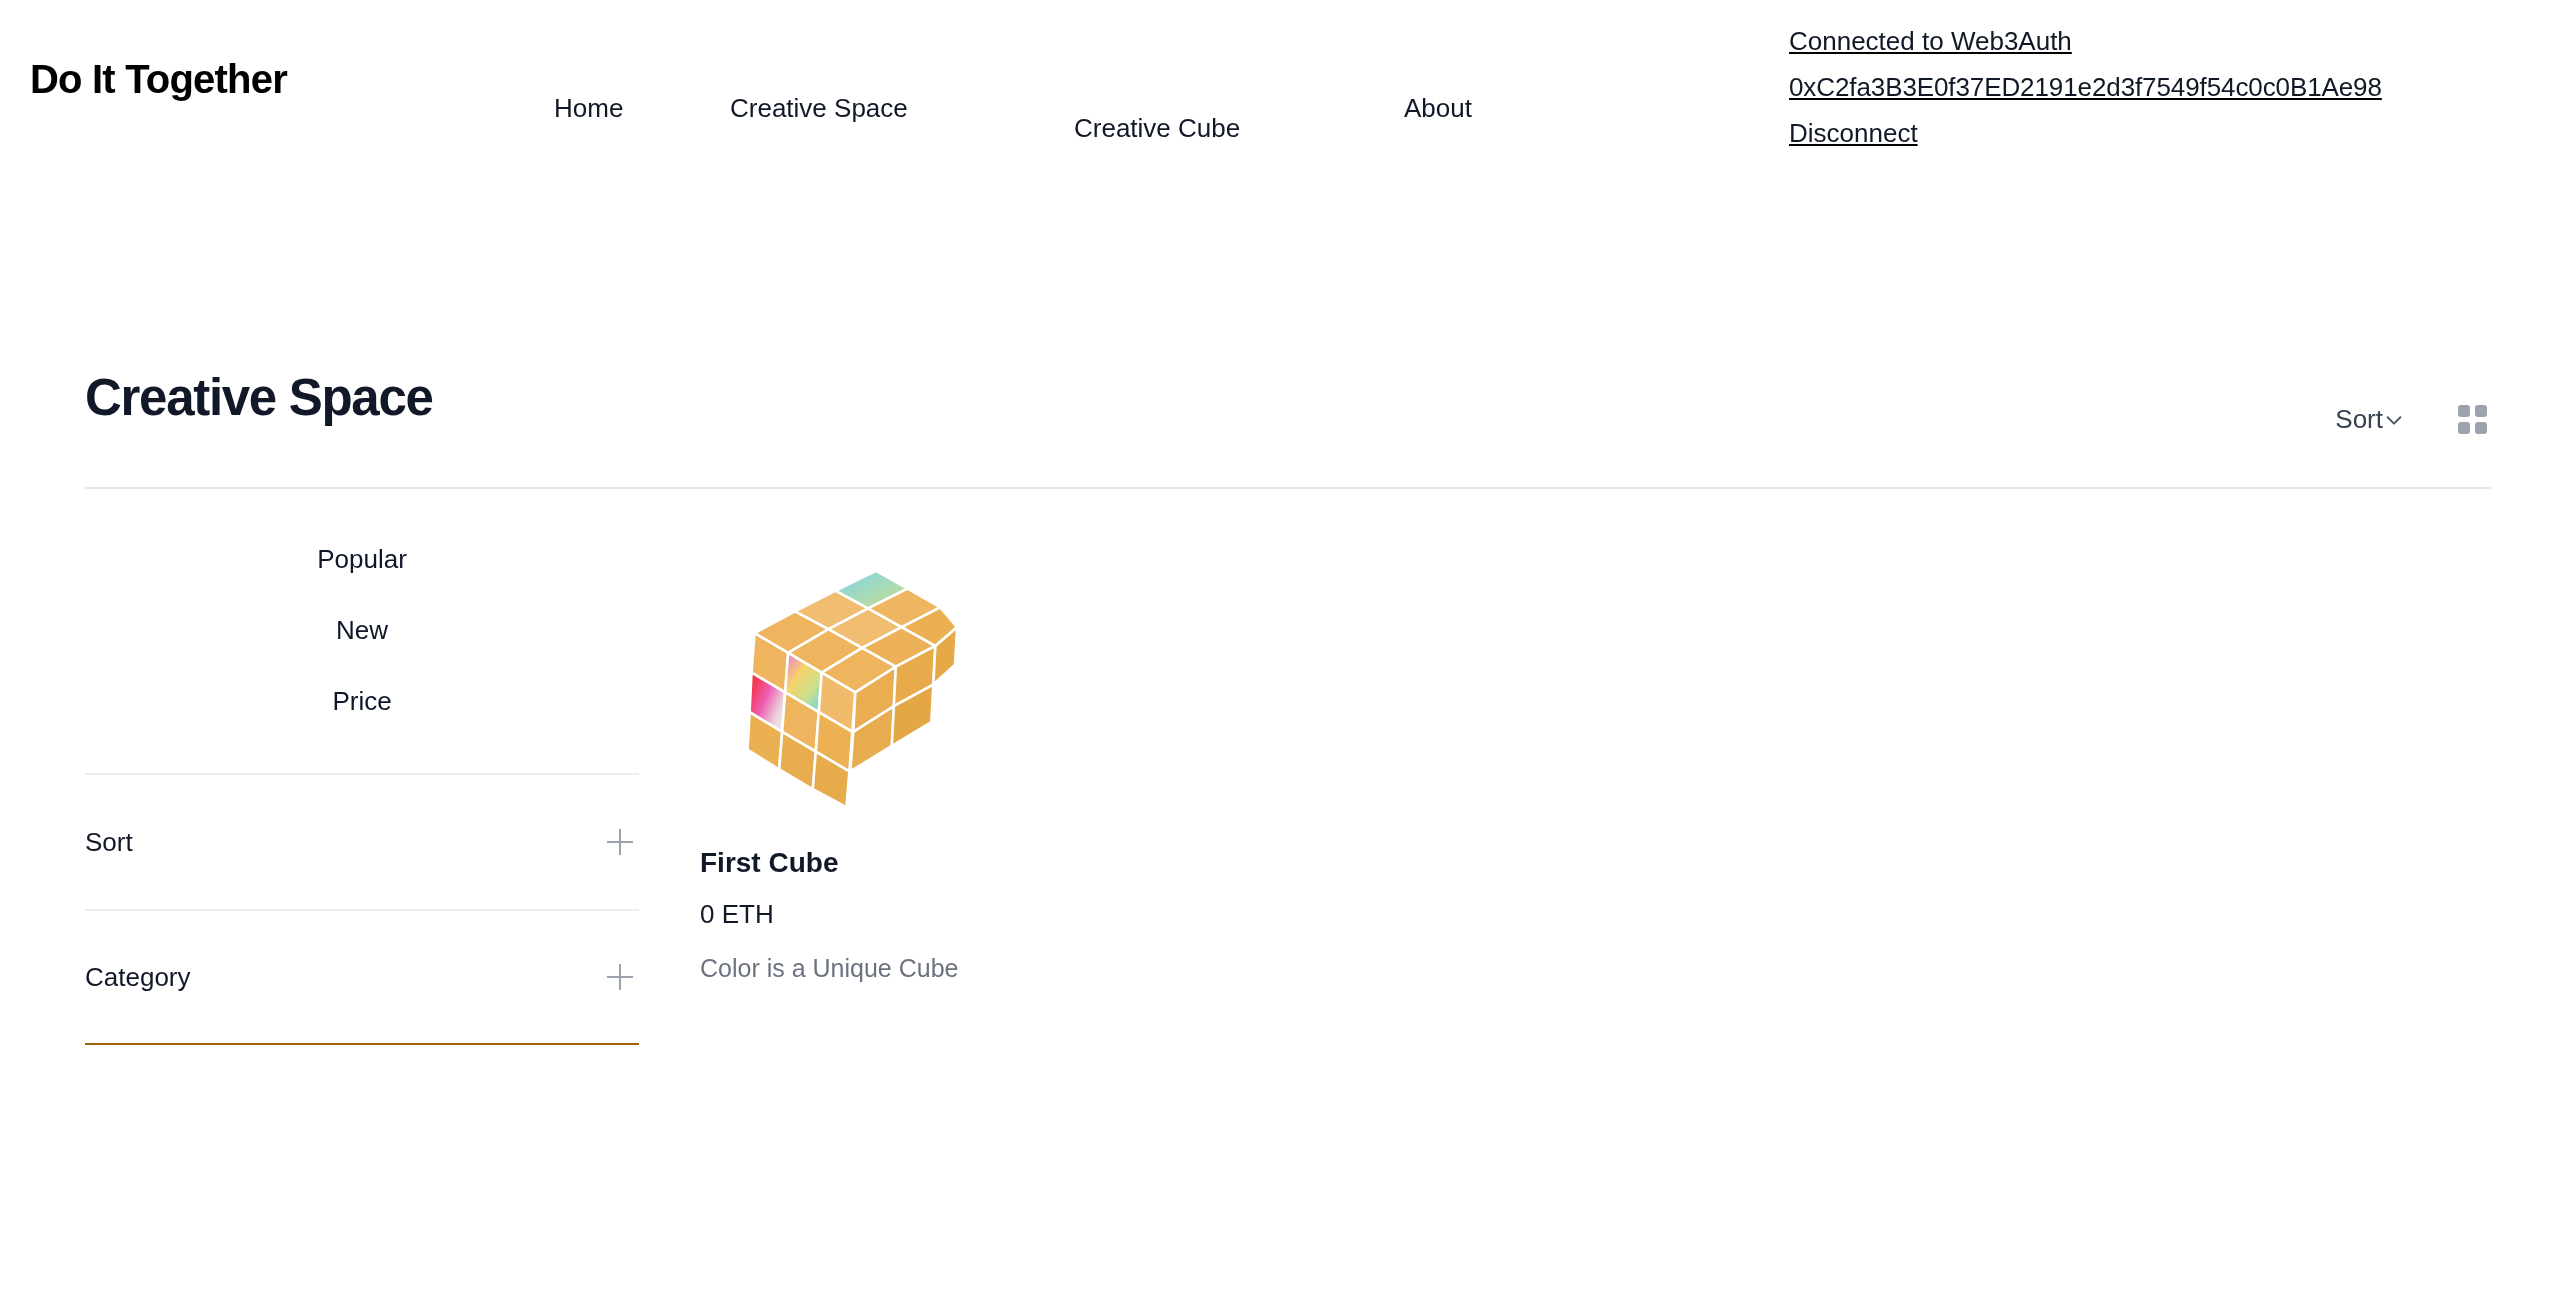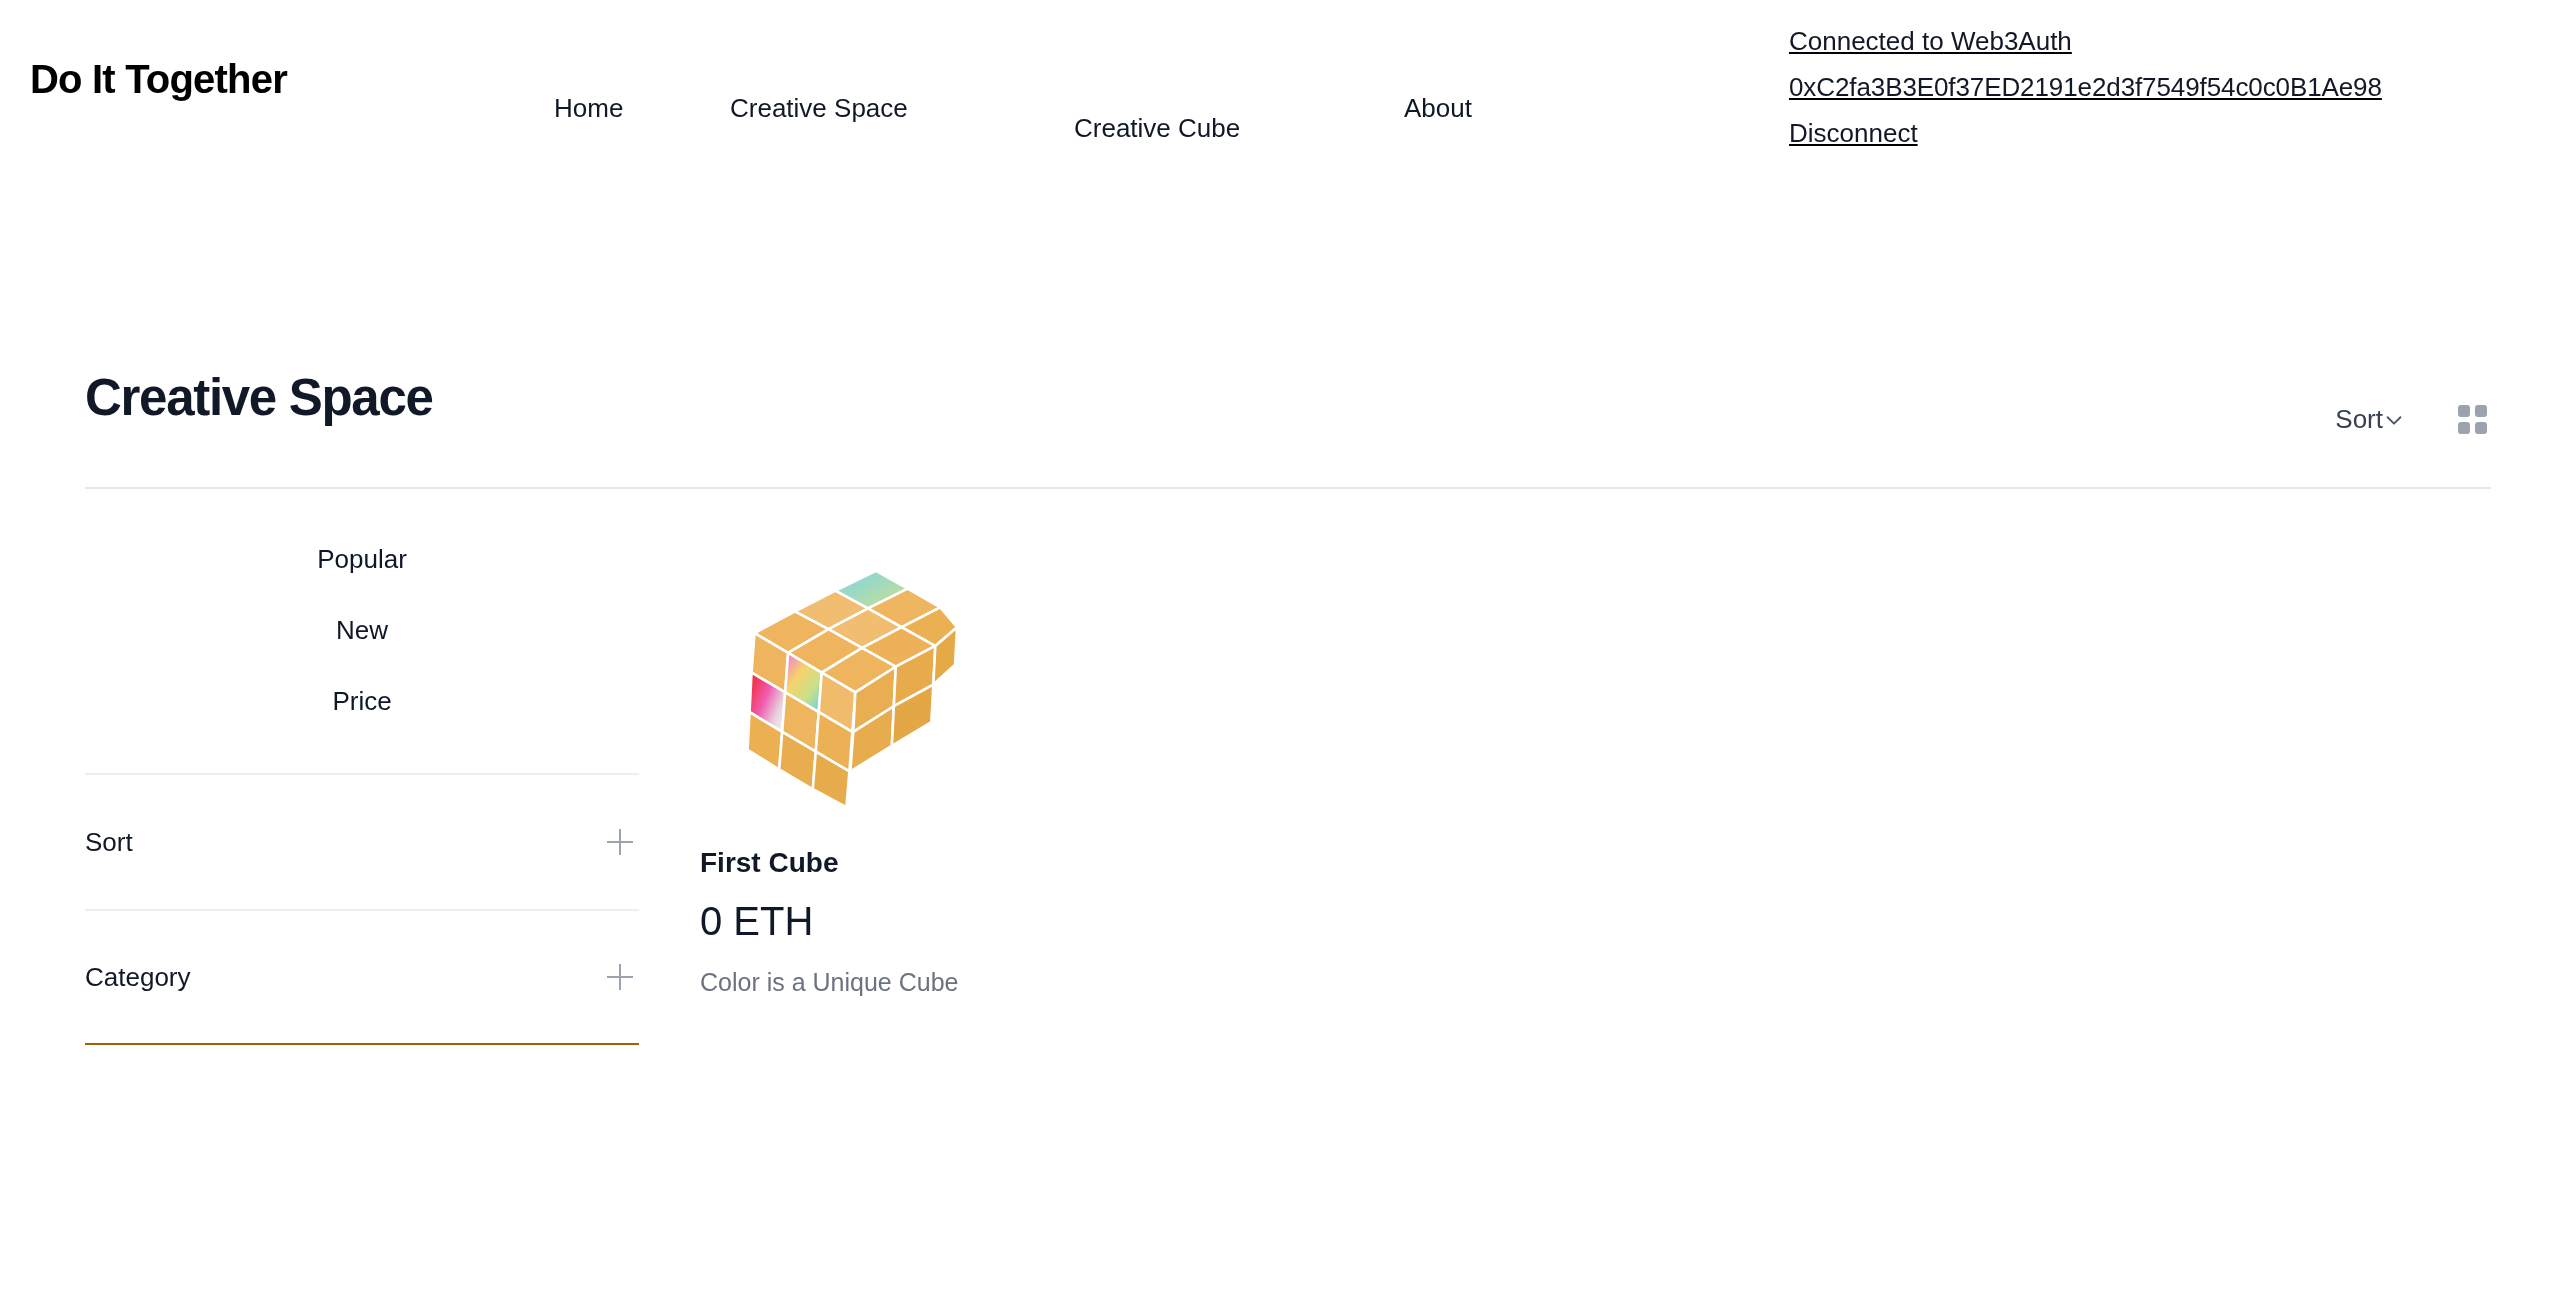--- a/index.html
+++ b/index.html
@@ -215,21 +215,21 @@
     display: block;
   }
   .product-name {
     font-size: 28px;
     font-weight: 700;
     color: #111827;
     margin-top: 26px;
     white-space: nowrap;
   }
   .product-price {
-    font-size: 40px;
+    font-size: 26px;
     font-weight: 400;
     color: #111827;
     margin-top: 20px;
     white-space: nowrap;
   }
   .product-desc {
     font-size: 25px;
     color: #6b7280;
     margin-top: 24px;
     white-space: nowrap;

